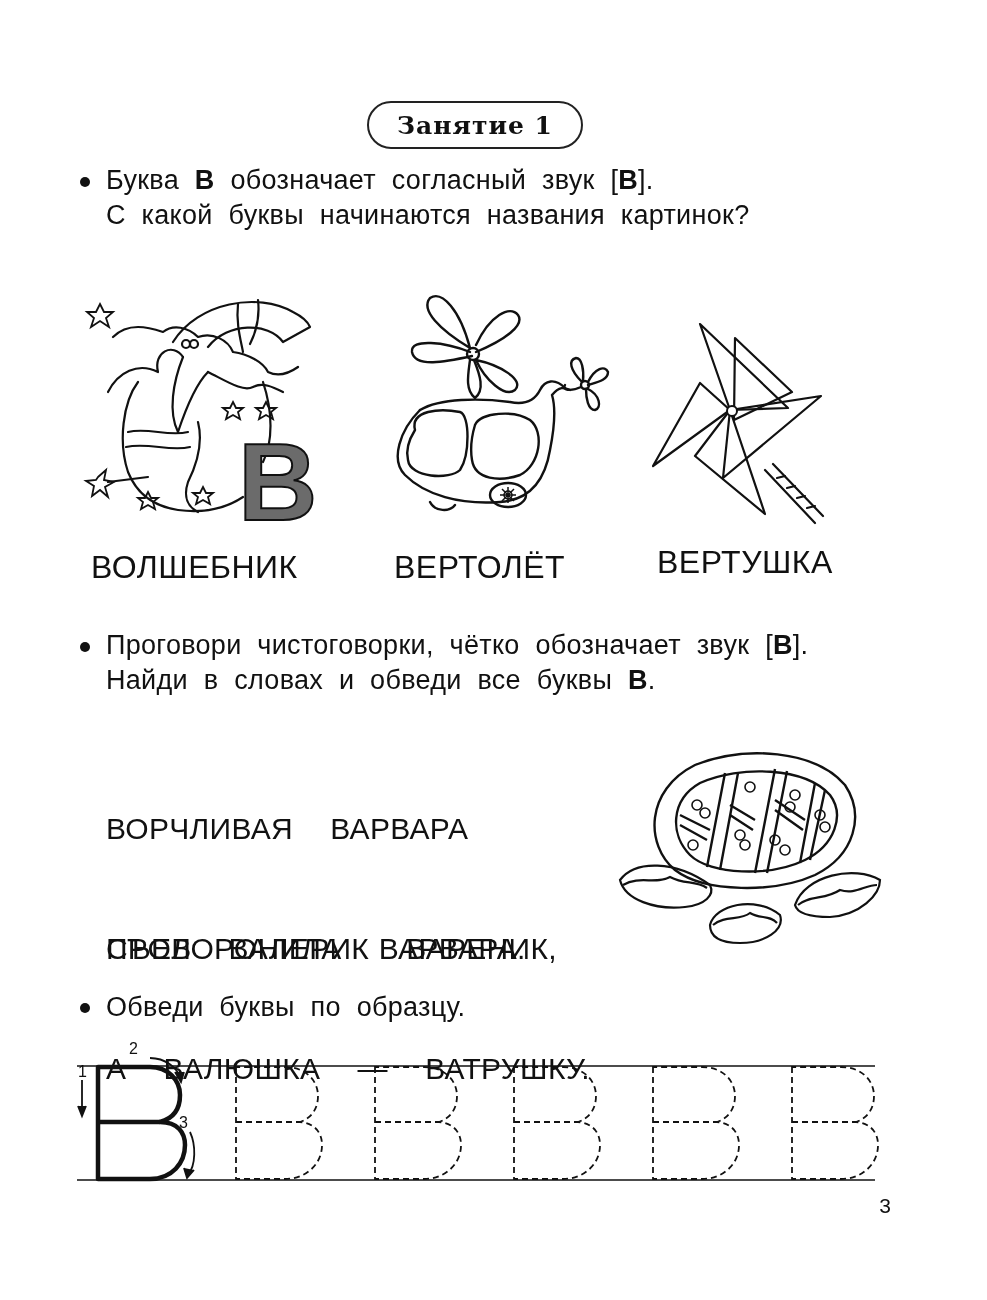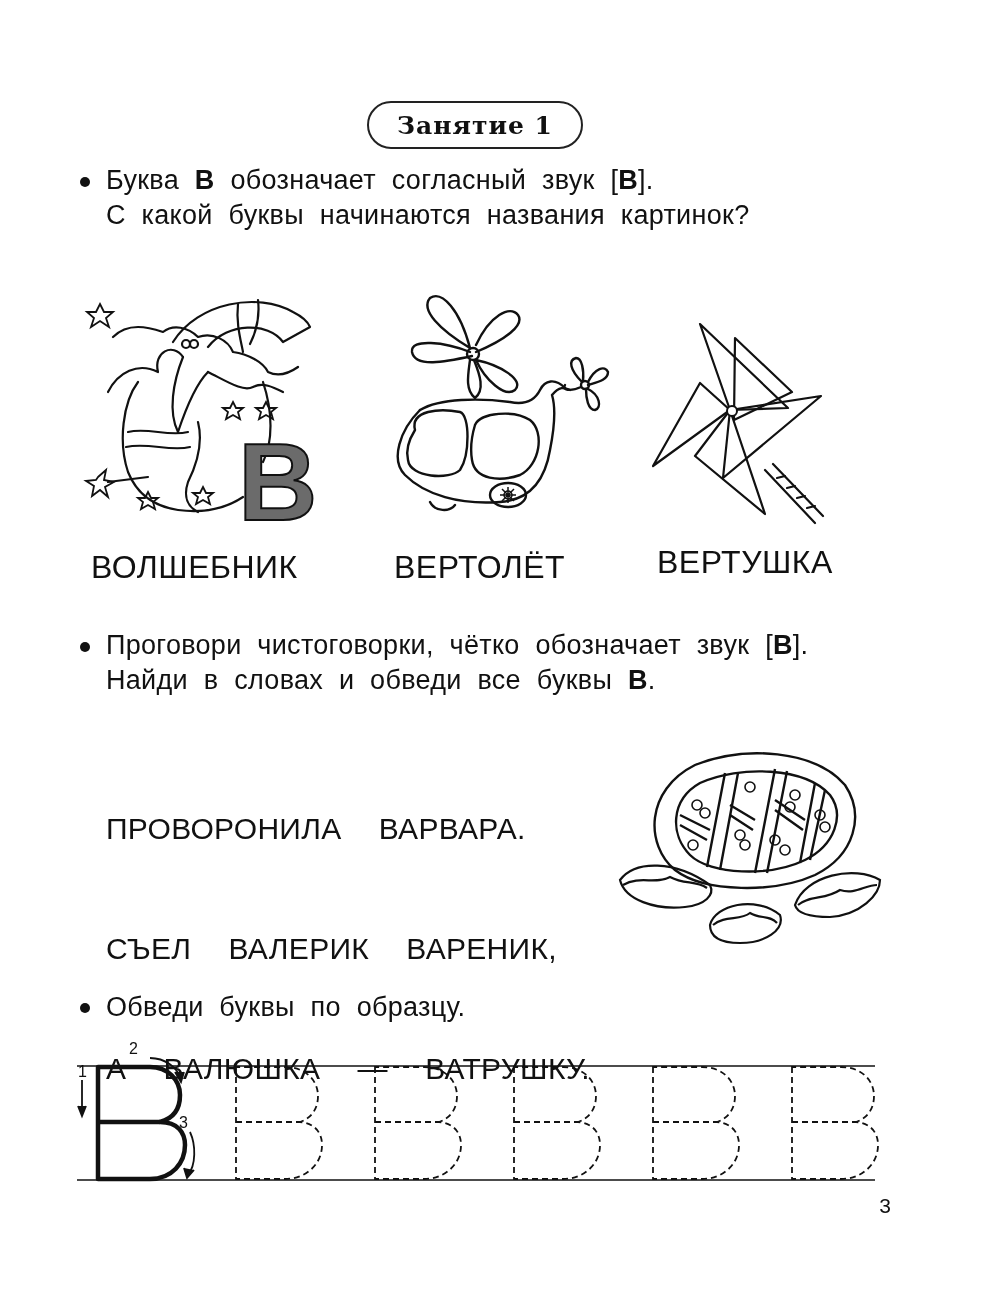--- a/index.html
+++ b/index.html
@@ -111,20 +111,21 @@
 <div class="bullet" style="left:80px;top:642px;"></div>
 <div class="abs para" style="left:106px;top:628px;">
   <span>Проговори чистоговорки, чётко обозначает звук [</span><span class="b">В</span><span>].</span>
 </div>
 <div class="abs para" style="left:106px;top:663px;">
   <span>Найди в словах и обведи все буквы</span>
   <span class="b">В</span><span>.</span>
 </div>
 
 <div class="abs tongue" style="left:106px;top:729px;white-space:pre;">
+  <div>ВОРЧЛИВАЯ  ВАРВАРА</div>
   <div>ПРОВОРОНИЛА  ВАРВАРА.</div>
 </div>
 <div class="abs tongue" style="left:106px;top:849px;white-space:pre;">
   <div>СЪЕЛ  ВАЛЕРИК  ВАРЕНИК,</div>
   <div>А  ВАЛЮШКА  —  ВАТРУШКУ.</div>
 </div>
 
 <svg style="left:615px;top:745px;" width="270" height="210" viewBox="0 0 270 210">
   <g fill="none" stroke="#111" stroke-width="2.4" stroke-linejoin="round">
     <path d="M80 20 C130 0 200 5 230 40 C250 70 240 110 200 130 C160 148 90 148 60 125 C30 100 30 45 80 20 Z"></path>

